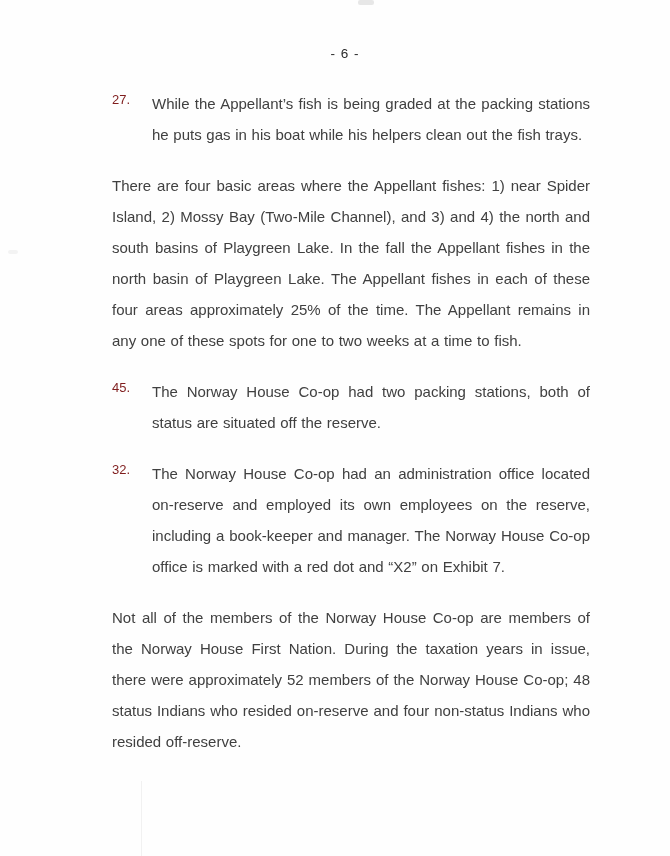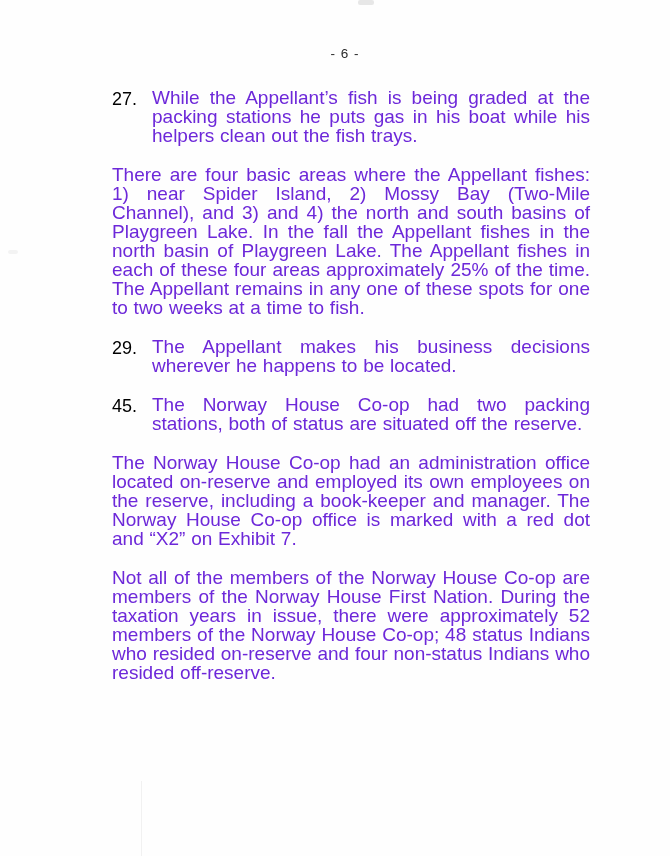--- a/index.html
+++ b/index.html
@@ -31,31 +31,31 @@
     margin-top: 26px;
     padding-left: 112px;
     padding-right: 80px;
   }
   .para {
     display: flex;
     margin-bottom: 20px;
   }
   .para-num {
     flex: 0 0 40px;
-    font-size: 18px;
+    font-size: 13px;
     line-height: 23px;
-    color: #000000;
+    color: #7f1d1d;
   }
   .para-text {
     flex: 1 1 auto;
-    font-size: 19px;
-    line-height: 19px;
+    font-size: 15px;
+    line-height: 31px;
     text-align: justify;
     text-justify: inter-word;
-    color: #6d28d9;
+    color: #404040;
     word-spacing: 0.5px;
   }
   
   .artifact {
     position: absolute;
     pointer-events: none;
   }
   .artifact-smudge-top {
     left: 358px;
     top: 0;
@@ -95,32 +95,29 @@
 
     <div class="para">
       <div class="para-num">27.</div>
       <div class="para-text">While the Appellant’s fish is being graded at the packing stations he puts gas in his boat while his helpers clean out the fish trays.</div>
     </div>
 
     <div class="para">
       <div class="para-text">There are four basic areas where the Appellant fishes: 1) near Spider Island, 2) Mossy Bay (Two-Mile Channel), and 3) and 4) the north and south basins of Playgreen Lake.  In the fall the Appellant fishes in the north basin of Playgreen Lake.  The Appellant fishes in each of these four areas approximately 25% of the time.  The Appellant remains in any one of these spots for one to two weeks at a time to fish.</div>
     </div>
 
-    <div class="para">
-      <div class="para-num">29.</div>
-      <div class="para-text">The Appellant makes his business decisions wherever he happens to be located.</div>
-    </div>
 
 
     <div class="para">
       <div class="para-num">45.</div>
       <div class="para-text">The Norway House Co-op had two packing stations, both of status are situated off the reserve.</div>
     </div>
 
     <div class="para">
+      <div class="para-num">32.</div>
       <div class="para-text">The Norway House Co-op had an administration office located on-reserve and employed its own employees on the reserve, including a book-keeper and manager.  The Norway House Co-op office is marked with a red dot and “X2” on Exhibit 7.</div>
     </div>
 
     <div class="para">
       <div class="para-text">Not all of the members of the Norway House Co-op are members of the Norway House First Nation.  During the taxation years in issue, there were approximately 52 members of the Norway House Co-op; 48 status Indians who resided on-reserve and four non-status Indians who resided off-reserve.</div>
     </div>
 
   </div>
 </div>
 

